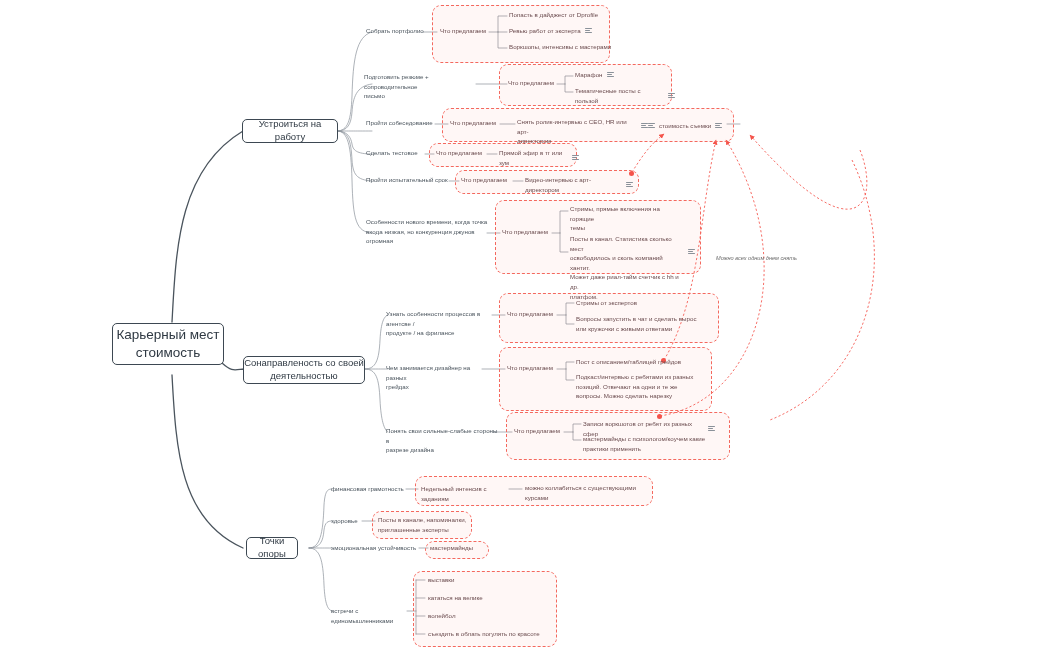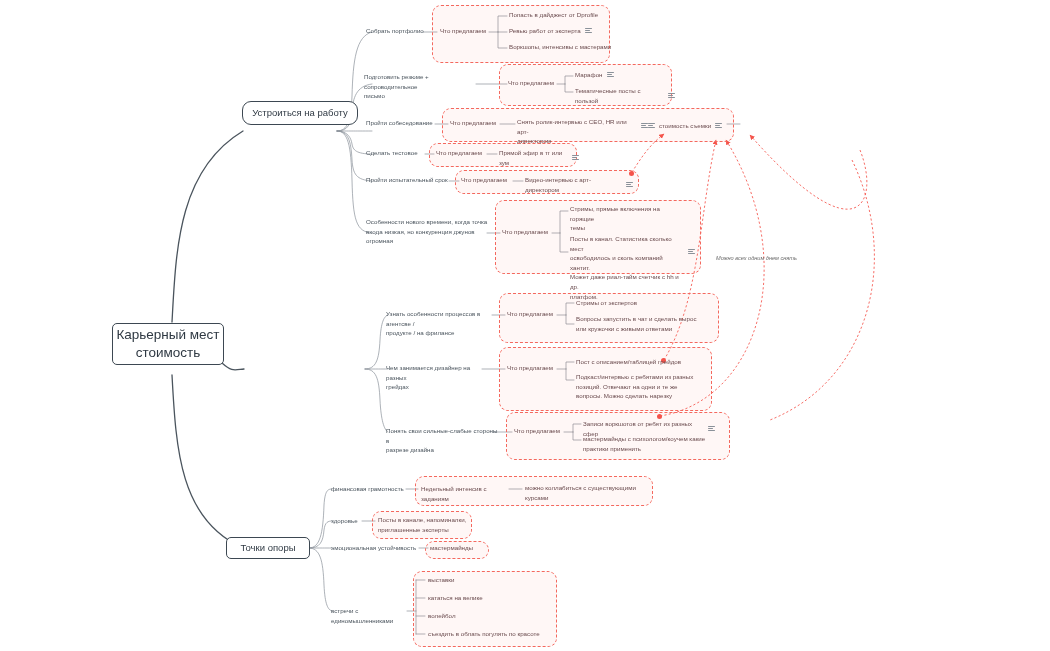--- a/index.html
+++ b/index.html
@@ -168,26 +168,32 @@
   <div class="dot" style="left:661px;top:358px;"></div>
   <div class="dot" style="left:657px;top:414px;"></div>
 
   <div class="node topic root" style="left:112px;top:323px;width:112px;height:42px;">
     <div>
       <div>Карьерный мест</div>
       <div>стоимость</div>
     </div>
   </div>
 
-  <div class="node topic main" style="left:242px;top:101px;width:116px;height:24px;border-radius:9px;">
+  <div class="node topic main" style="left:242px;top:119px;width:96px;height:24px;">
     <span>Устроиться на работу</span>
   </div>
 
-
-  <div class="node topic main" style="left:226px;top:537px;width:84px;height:22px;">
+  <div class="node topic main" style="left:243px;top:356px;width:122px;height:28px;">
+    <div>
+      <div>Сонаправленость со своей</div>
+      <div>деятельностью</div>
+    </div>
+  </div>
+
+  <div class="node topic main" style="left:246px;top:537px;width:52px;height:22px;">
     <span>Точки опоры</span>
   </div>
 
   <div class="node lbl" style="left:366px;top:26px;width:62px;">
     <span>Собрать портфолио</span>
   </div>
   <div class="node lbl pink" style="left:440px;top:26px;width:52px;">
     <span>Что предлагаем</span>
   </div>
   <div class="node lbl pink" style="left:509px;top:10px;width:100px;">

